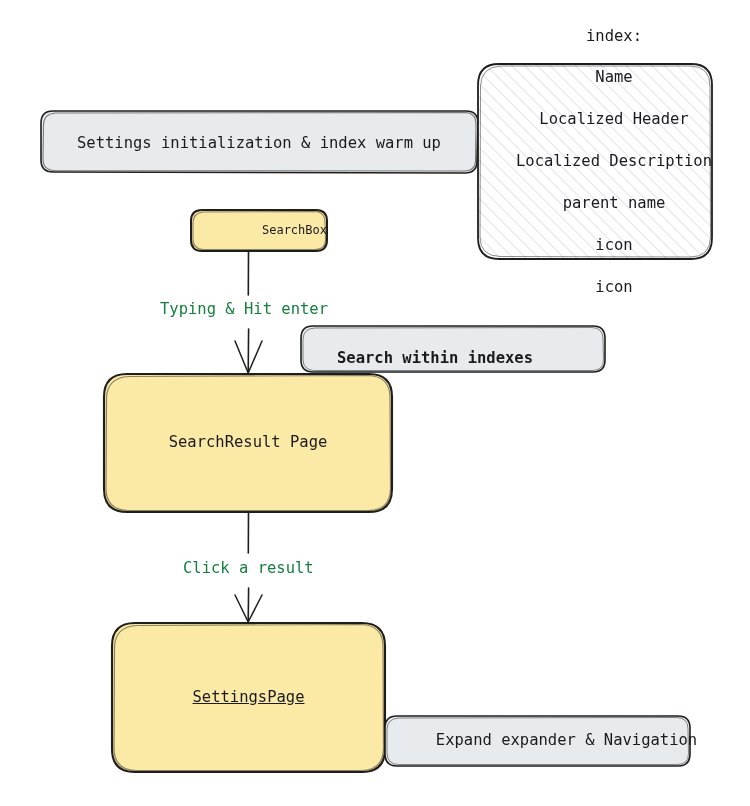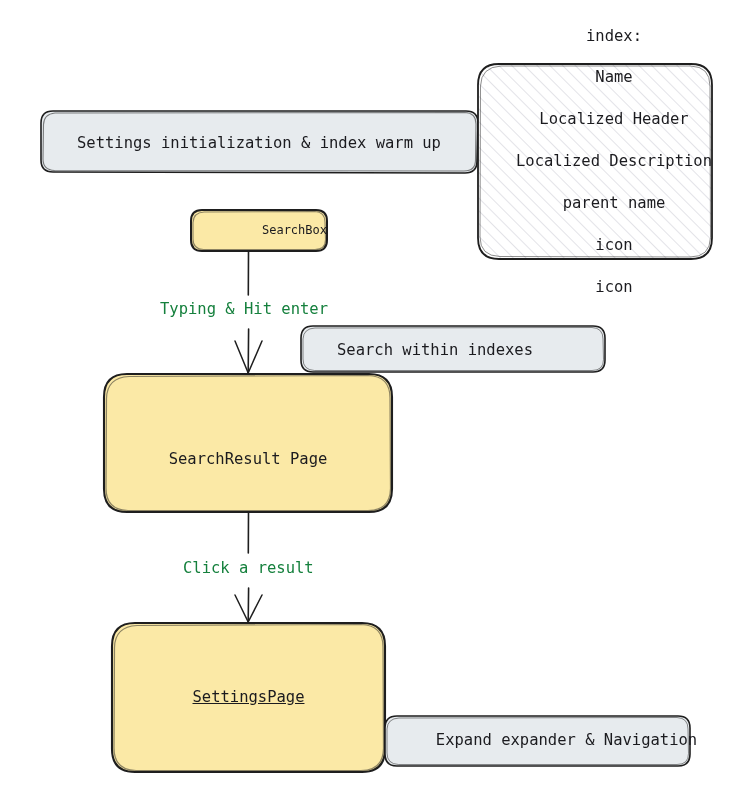--- a/index.html
+++ b/index.html
@@ -51,27 +51,27 @@
     font-size: 15.5px;
     align-items: center;
     justify-content: flex-end;
   }
   #searchbox-node {
     left: 191px; top: 209px; width: 136px; height: 42px;
     font-size: 12px;
     justify-content: flex-end;
   }
   #search-within-node {
-    left: 301px; top: 327px; width: 268px; height: 47px;
+    left: 301px; top: 335px; width: 268px; height: 47px;
     font-size: 15.5px;
+    font-weight: bold;
   }
   #searchresult-node {
     left: 104px; top: 373px; width: 288px; height: 139px;
     font-size: 15.5px;
-    margin-top: 17px;
   }
   #settingspage-node {
     left: 112px; top: 622px; width: 273px; height: 150px;
     font-size: 15.5px;
     text-decoration: underline;
   }
   #expand-node {
     left: 385px; top: 715px; width: 363px; height: 51px;
     font-size: 15.5px;
   }

